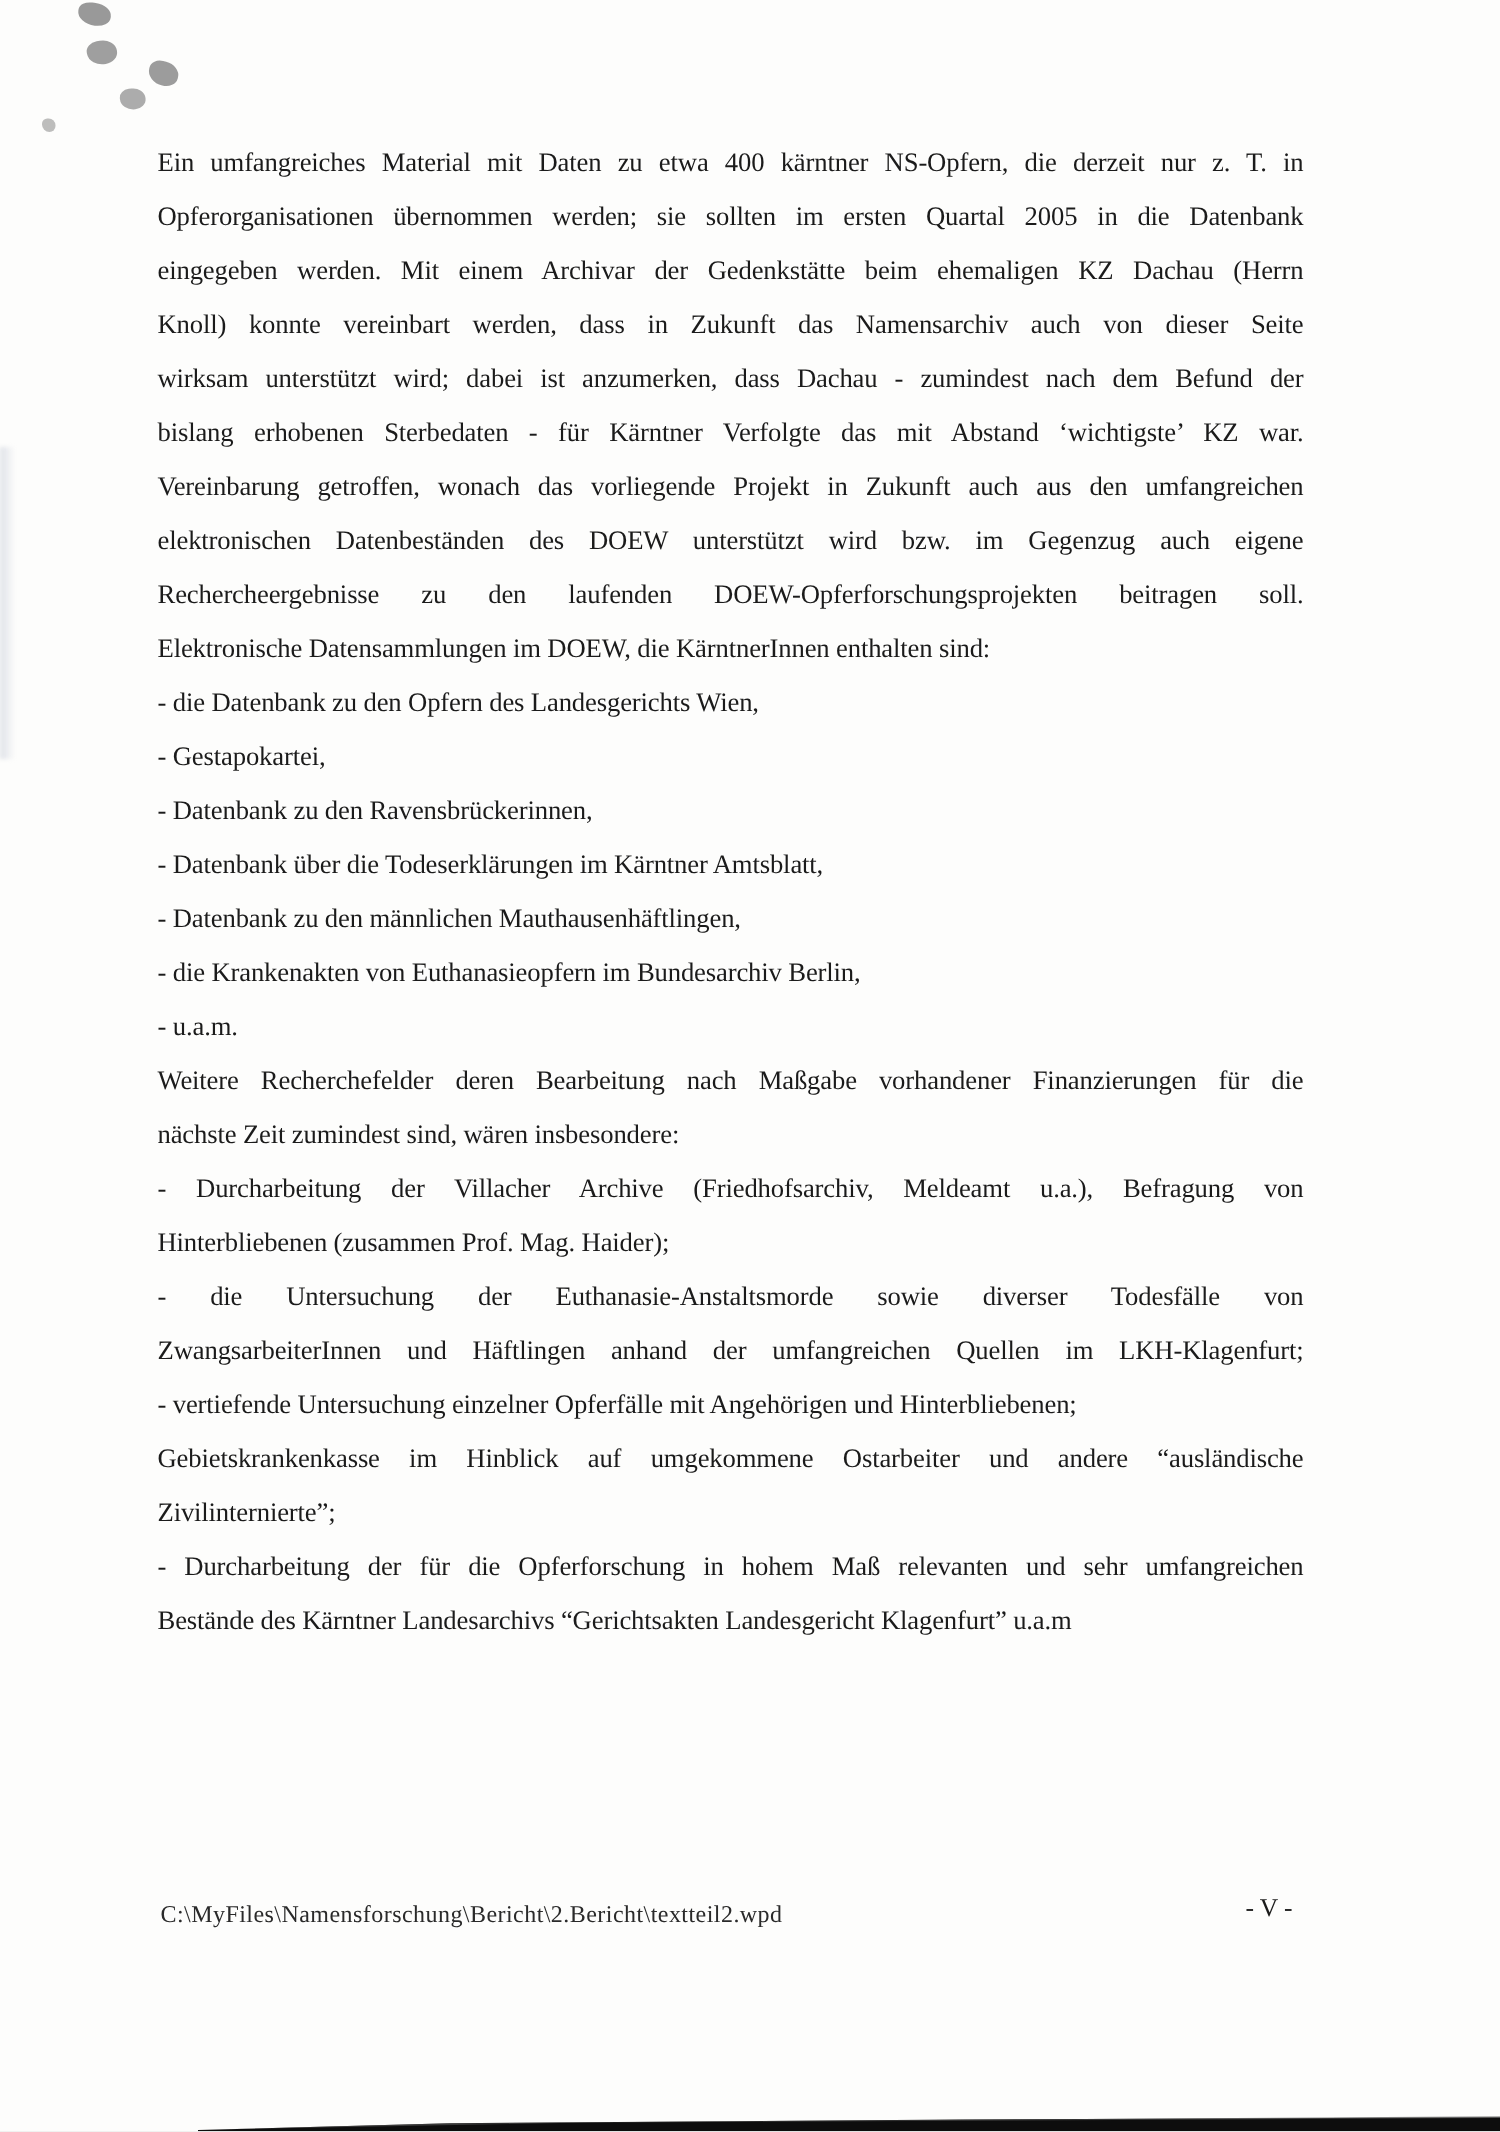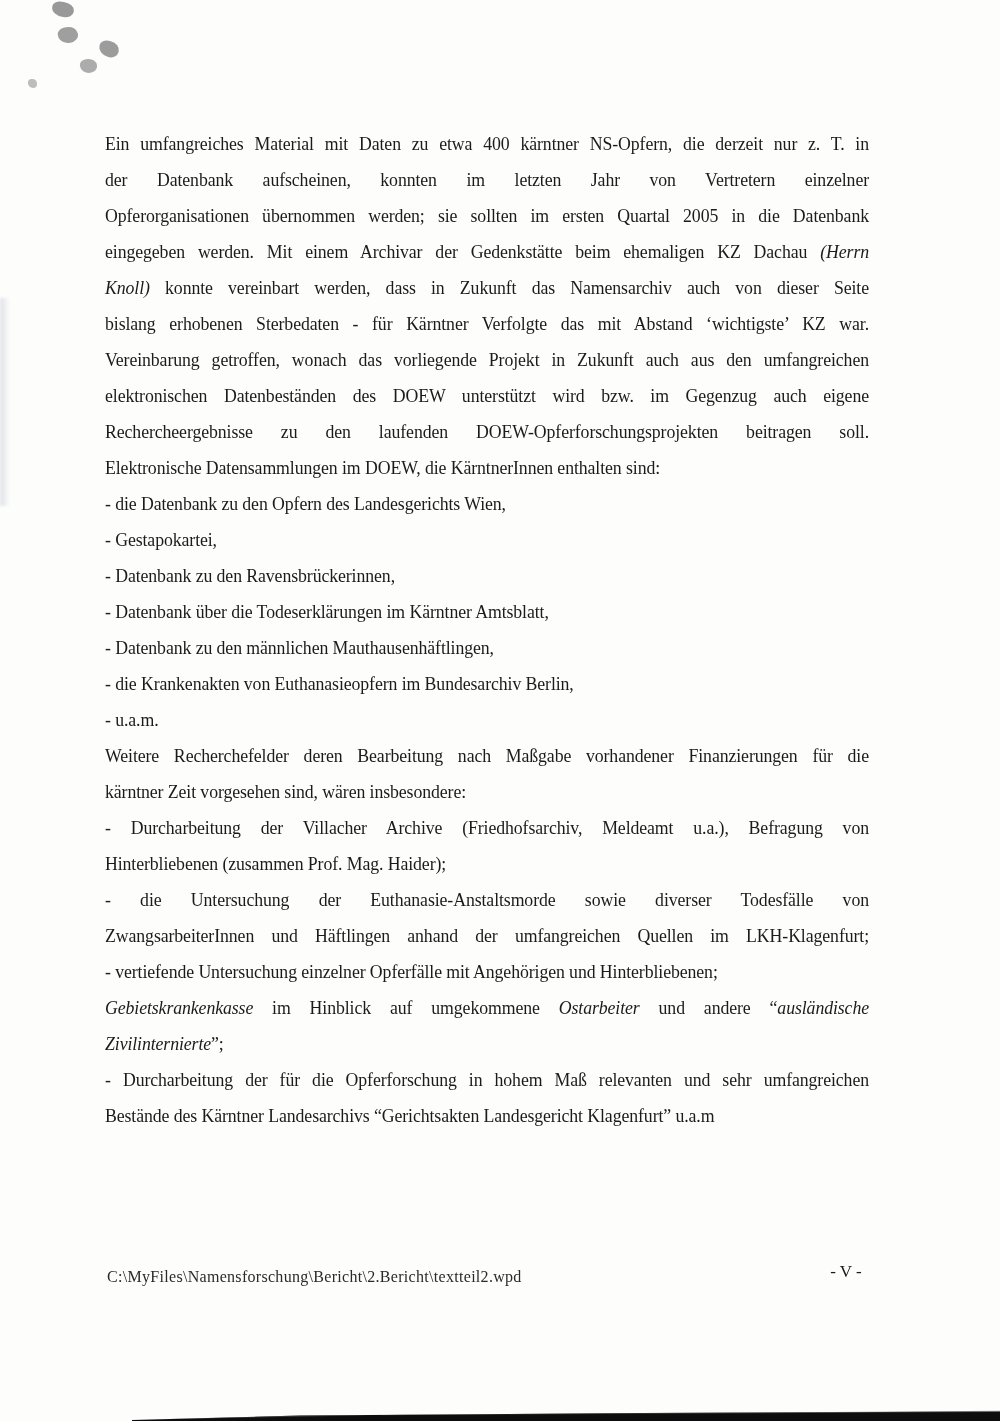--- a/index.html
+++ b/index.html
@@ -10,26 +10,25 @@
     overflow:hidden;
     font-family:"Liberation Serif", serif;
   }
   
   .text-block{
     position:absolute;
     left:105px;top:90px;width:764px;
     font-size:17.8px;line-height:36px;
     letter-spacing:-0.1px;
     color:#1b1b1b;
-    margin-top:36px;
   }
   .line{height:36px;overflow:visible;}
   .line.justify{text-align:justify;text-align-last:justify;}
   .line.left{text-align:right;text-align-last:left;}
-  .it{font-style:italic;}
+  .it{}
   
   .footer-path{
     position:absolute;left:107px;top:1268px;
     font-size:16px;letter-spacing:0.3px;color:#2a2a2a;
     font-family:"Liberation Serif", serif;
   }
   .footer-pagenum{
     position:absolute;left:818px;top:1262px;width:56px;
     font-size:17px;color:#1b1b1b;text-align:center;
     font-family:"Liberation Serif", serif;
@@ -56,38 +55,38 @@
   <div class="smudge m1"></div>
   <div class="smudge m2"></div>
   <div class="smudge m3"></div>
   <div class="smudge m4"></div>
   <div class="smudge m5"></div>
 
   <div class="left-streak"></div>
 
   <main class="text-block">
       <div class="line justify"><span>Ein umfangreiches Material mit Daten zu etwa 400 kärntner NS-Opfern, die derzeit nur z. T. in</span></div>
-      <div class="line justify"><span>der Datenbank aufscheinen, konnten im letzten Jahr von Vertretern einzelner</span></div>
       <div class="line justify"><span>Opferorganisationen übernommen werden; sie sollten im ersten Quartal 2005 in die Datenbank</span></div>
       <div class="line justify"><span>eingegeben werden. Mit einem Archivar der Gedenkstätte beim ehemaligen KZ Dachau </span><span class="it">(Herrn</span></div>
       <div class="line justify"><span class="it">Knoll)</span><span> konnte vereinbart werden, dass in Zukunft das Namensarchiv auch von dieser Seite</span></div>
+      <div class="line justify"><span>wirksam unterstützt wird; dabei ist anzumerken, dass </span><span class="it">Dachau</span><span> - zumindest nach dem Befund der</span></div>
       <div class="line justify"><span>bislang erhobenen Sterbedaten - für Kärntner Verfolgte das mit Abstand ‘wichtigste’ KZ war.</span></div>
       <div class="line justify"><span>Vereinbarung getroffen, wonach das vorliegende Projekt in Zukunft auch aus den umfangreichen</span></div>
       <div class="line justify"><span>elektronischen Datenbeständen des DOEW unterstützt wird bzw. im Gegenzug auch eigene</span></div>
       <div class="line justify"><span>Rechercheergebnisse zu den laufenden DOEW-Opferforschungsprojekten beitragen soll.</span></div>
       <div class="line left"><span>Elektronische Datensammlungen im DOEW, die KärntnerInnen enthalten sind:</span></div>
       <div class="line left"><span>- die Datenbank zu den Opfern des Landesgerichts Wien,</span></div>
       <div class="line left"><span>- Gestapokartei,</span></div>
       <div class="line left"><span>- Datenbank zu den Ravensbrückerinnen,</span></div>
       <div class="line left"><span>- Datenbank über die Todeserklärungen im Kärntner Amtsblatt,</span></div>
       <div class="line left"><span>- Datenbank zu den männlichen Mauthausenhäftlingen,</span></div>
       <div class="line left"><span>- die Krankenakten von Euthanasieopfern im Bundesarchiv Berlin,</span></div>
       <div class="line left"><span>- u.a.m.</span></div>
       <div class="line justify"><span>Weitere Recherchefelder deren Bearbeitung nach Maßgabe vorhandener Finanzierungen für die</span></div>
-      <div class="line left"><span>kärntner Zeit vorgesehen sind, wären insbesondere:</span></div>
+      <div class="line left"><span>nächste Zeit zumindest sind, wären insbesondere:</span></div>
       <div class="line justify"><span>- Durcharbeitung der Villacher Archive (Friedhofsarchiv, Meldeamt u.a.), Befragung von</span></div>
       <div class="line left"><span>Hinterbliebenen (zusammen Prof. Mag. Haider);</span></div>
       <div class="line justify"><span>- die Untersuchung der Euthanasie-Anstaltsmorde sowie diverser Todesfälle von</span></div>
       <div class="line justify"><span>ZwangsarbeiterInnen und Häftlingen anhand der umfangreichen Quellen im LKH-Klagenfurt;</span></div>
       <div class="line left"><span>- vertiefende Untersuchung einzelner Opferfälle mit Angehörigen und Hinterbliebenen;</span></div>
       <div class="line justify"><span class="it">Gebietskrankenkasse</span><span> im Hinblick auf umgekommene </span><span class="it">Ostarbeiter</span><span> und andere “</span><span class="it">ausländische</span></div>
       <div class="line left"><span class="it">Zivilinternierte</span><span>”;</span></div>
       <div class="line justify"><span>- Durcharbeitung der für die Opferforschung in hohem Maß relevanten und sehr umfangreichen</span></div>
       <div class="line left"><span>Bestände des Kärntner Landesarchivs “Gerichtsakten Landesgericht Klagenfurt” u.a.m</span></div>
     </main>

